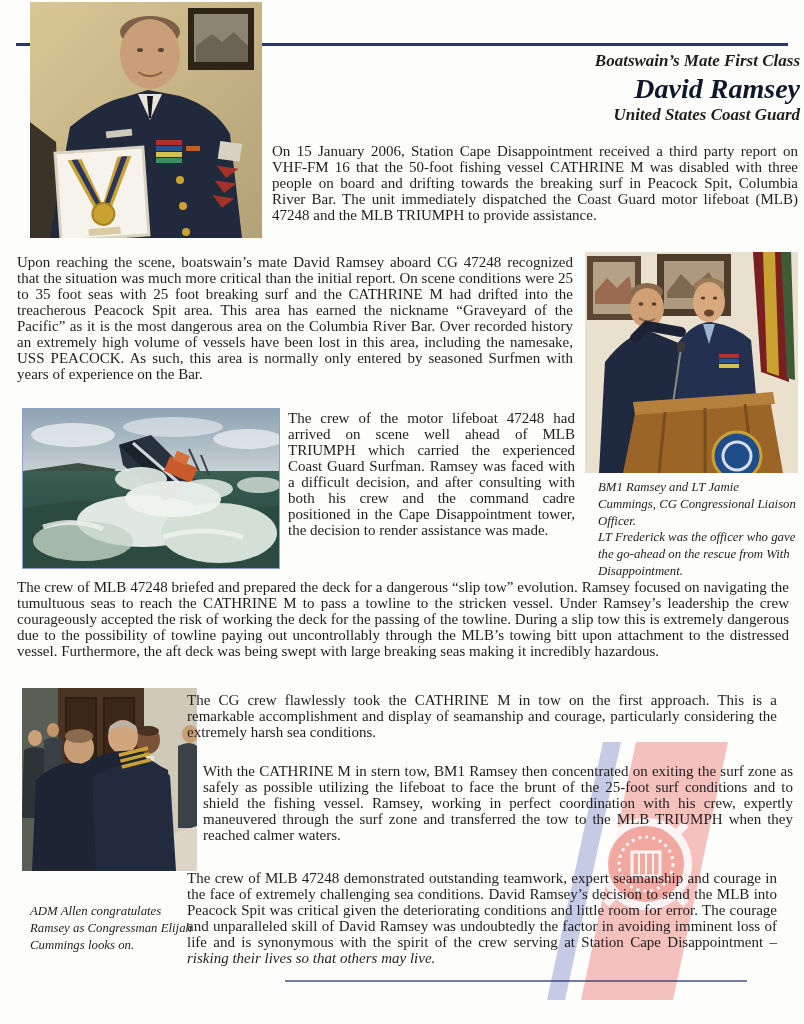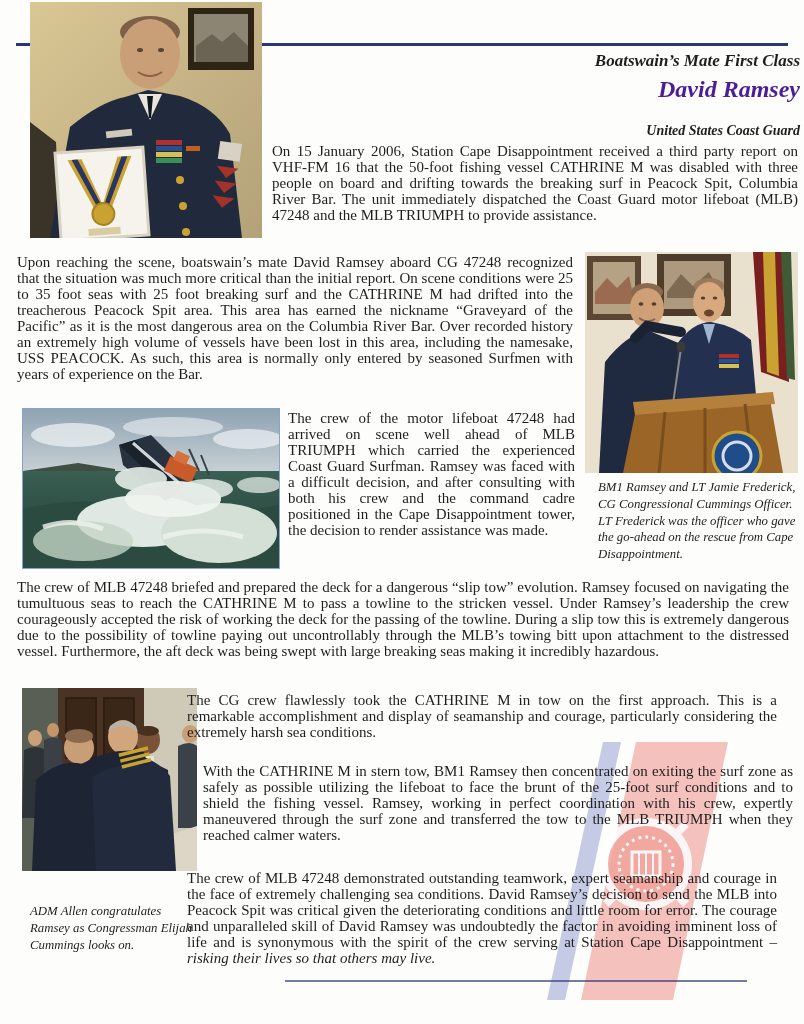--- a/index.html
+++ b/index.html
@@ -8,22 +8,22 @@
     background:#fdfdfc;overflow:hidden;
     font-family:"Liberation Serif","DejaVu Serif",serif;color:#1e1e1e;
   }
   .rule{position:absolute;background:#2b3674;}
   .rule.top{left:16px;top:43px;width:772px;height:3px;z-index:1;}
   .rule.bottom{left:285px;top:980px;width:462px;height:2px;opacity:.65;}
   .photo{position:absolute;display:block;z-index:2;}
   .photo svg{display:block;width:100%;height:100%;}
   .hdr{position:absolute;left:420px;top:50px;width:380px;text-align:right;z-index:2;}
   .hdr .rank{font-size:17px;font-weight:bold;font-style:italic;line-height:21px;}
-  .hdr .name{font-size:24px;font-weight:bold;font-style:italic;line-height:30px;color:#4c1d95;margin-top:3px;}
-  .hdr .service{font-size:14px;font-weight:bold;font-style:italic;line-height:22px;margin-top:16px;}
+  .hdr .name{font-size:28px;font-weight:bold;font-style:italic;line-height:30px;color:#0f172a;margin-top:3px;}
+  .hdr .service{font-size:17px;font-weight:bold;font-style:italic;line-height:22px;margin-top:0;}
   .para{
     position:absolute;font-size:15px;line-height:16px;
     text-align:justify;z-index:3;
   }
   .p1{left:272px;top:143px;width:526px;}
   .p2{left:17px;top:254px;width:556px;}
   .p3{left:288px;top:410px;width:287px;}
   .p4{left:17px;top:573px;width:772px;margin-top:6px;}
   .p5{left:187px;top:692px;width:590px;}
   .p6{left:203px;top:763px;width:590px;}
@@ -180,22 +180,22 @@
       <line x1="178" y1="46" x2="186" y2="66" stroke="#3a4248" stroke-width="2"></line>
       <ellipse cx="150" cy="90" rx="48" ry="18" fill="#eef3ee" opacity=".95"></ellipse>
       <ellipse cx="118" cy="70" rx="26" ry="12" fill="#e4ece6" opacity=".9"></ellipse>
       <ellipse cx="184" cy="80" rx="26" ry="10" fill="#e4ece6" opacity=".85"></ellipse>
     </svg>
   </div>
 
   <div class="para p3">The crew of the motor lifeboat 47248 had arrived on scene well ahead of MLB TRIUMPH which carried the experienced Coast Guard Surfman.  Ramsey was faced with a difficult decision, and after consulting with both his crew and the command cadre positioned in the Cape Disappointment tower, the decision to render assistance was made.</div>
 
   <div class="caption cap-podium">
-    <div>BM1 Ramsey and LT Jamie Frederick, CG Congressional Cummings Officer.</div>
-    <div>LT Frederick was the officer who gave the go-ahead on the rescue from Cape Disappointment.</div>
+    <div>BM1 Ramsey and LT Jamie Cummings, CG Congressional Liaison Officer.</div>
+    <div>LT Frederick was the officer who gave the go-ahead on the rescue from With Disappointment.</div>
   </div>
 
   <div class="para p4">The crew of MLB 47248 briefed and prepared the deck for a dangerous “slip tow” evolution.  Ramsey focused on navigating the tumultuous seas to reach the CATHRINE M to pass a towline to the stricken vessel.  Under Ramsey’s leadership the crew courageously accepted the risk of working the deck for the passing of the towline.  During a slip tow this is extremely dangerous due to the possibility of towline paying out uncontrollably through the MLB’s towing bitt upon attachment to the distressed vessel.  Furthermore, the aft deck was being swept with large breaking seas making it incredibly hazardous.</div>
 
   <div class="photo" style="left:22px;top:688px;width:175px;height:183px;">
     <svg viewBox="0 0 175 183" preserveAspectRatio="none">
       <rect x="0" y="0" width="175" height="183" fill="#cfc9b8"></rect>
       <rect x="0" y="0" width="42" height="183" fill="#5a5f56"></rect>
       <rect x="36" y="0" width="86" height="183" fill="#4a3322"></rect>
       <rect x="44" y="10" width="30" height="60" fill="#3a2718" stroke="#2e1f12" stroke-width="2"></rect>

